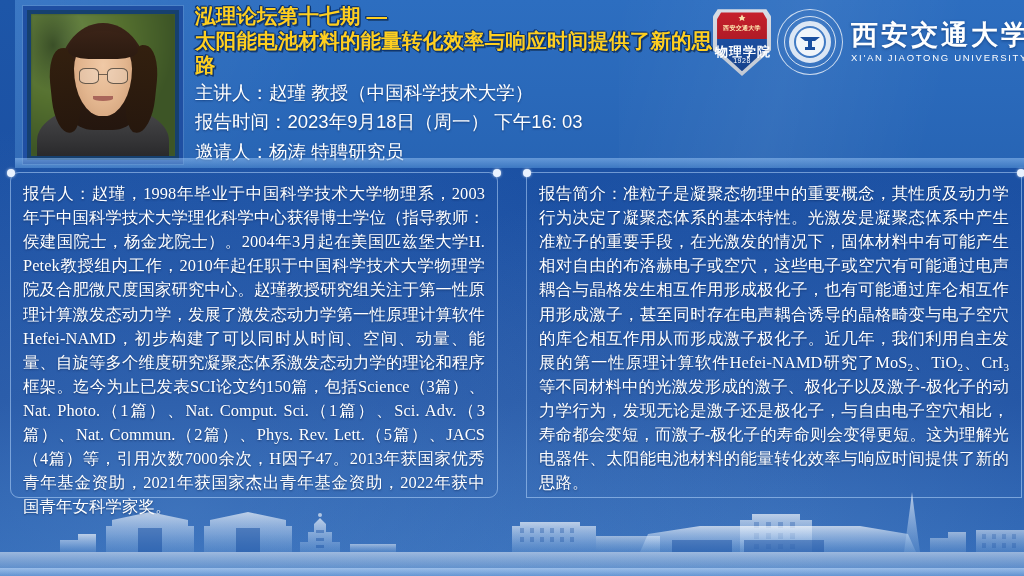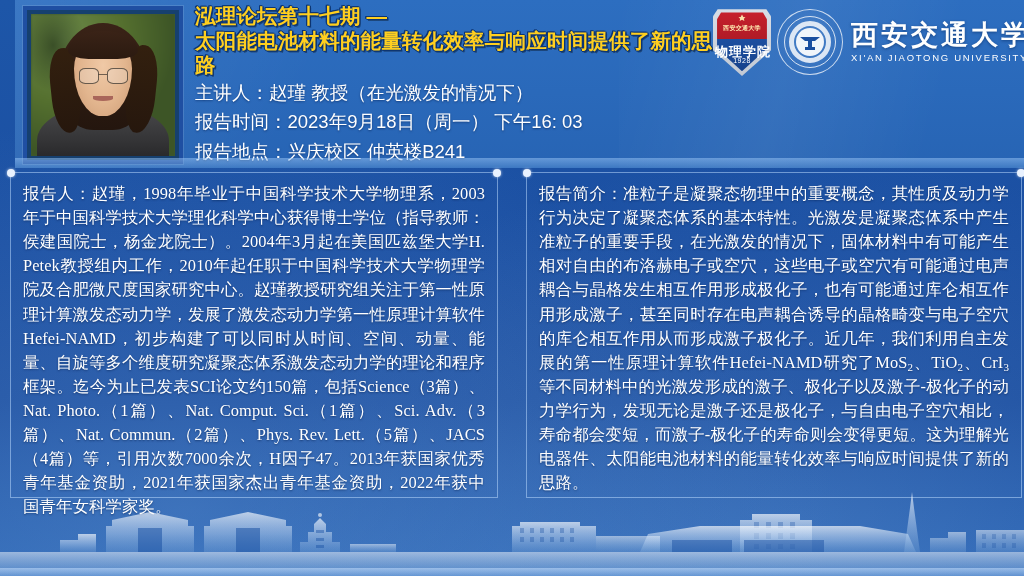--- a/index.html
+++ b/index.html
@@ -121,21 +121,21 @@
   .uni-en{font-size:9.5px;color:#ffffff;letter-spacing:1.7px;margin-top:3px;
     font-family:Liberation Sans, sans-serif;}
 
   
   .cols{position:absolute;left:0;top:172px;width:1024px;height:330px;}
   .col{
     position:absolute;top:0;height:326px;box-sizing:border-box;
     border:1.1px solid rgba(190,220,255,.52);
     padding:9px 12px 6px 12px;
   }
-  .col.left{left:10px;width:488px;}
+  .col.left{left:10px;width:488px;border-radius:9px;}
   .col.right{left:518px;width:496px;margin-left:8px;}
   .dot{position:absolute;width:8px;height:8px;border-radius:50%;
     background:#e9f2ff;box-shadow:0 0 3px rgba(255,255,255,.7);}
   .dot.tl{left:-4px;top:-4px;}
   .dot.tr{right:-4px;top:-4px;}
   .body-text{
     font-family:"Liberation Serif","DejaVu Serif",serif;
     font-size:16.4px;line-height:1.47;color:#ffffff;
     text-align:justify;text-justify:inter-ideograph;
     letter-spacing:.1px;
@@ -171,23 +171,22 @@
         <div class="ph-glass l"></div>
         <div class="ph-glass r"></div>
         <div class="ph-bridge"></div>
         <div class="ph-mouth"></div>
       </div>
     </div>
 
     <div class="hdr-text">
       <div class="title-line t1">泓理论坛第十七期 —</div>
       <div class="title-line t2">太阳能电池材料的能量转化效率与响应时间提供了新的思路</div>
-      <div class="hdr-row">主讲人：赵瑾 教授（在光激发的情况下）</div>
+      <div class="hdr-row">主讲人：赵瑾 教授（中国科学技术大学）</div>
       <div class="hdr-row">报告时间：2023年9月18日（周一） 下午16: 03</div>
-      <div class="hdr-row">报告地点：兴庆校区 仲英楼B241</div>
       <div class="hdr-row">邀请人：杨涛 特聘研究员</div>
     </div>
 
     <div class="logos">
 
       <div class="shield">
         <div class="shield-body"></div>
         <div class="shield-in"></div>
         <svg class="shield-torch" viewBox="0 0 14 11">
           <path d="M7 0.5 L8.3 3 L10.5 3.2 L8.8 4.7 L9.4 7 L7 5.8 L4.6 7 L5.2 4.7 L3.5 3.2 L5.7 3 Z" fill="#ffe9b0" opacity="0.95"></path>

